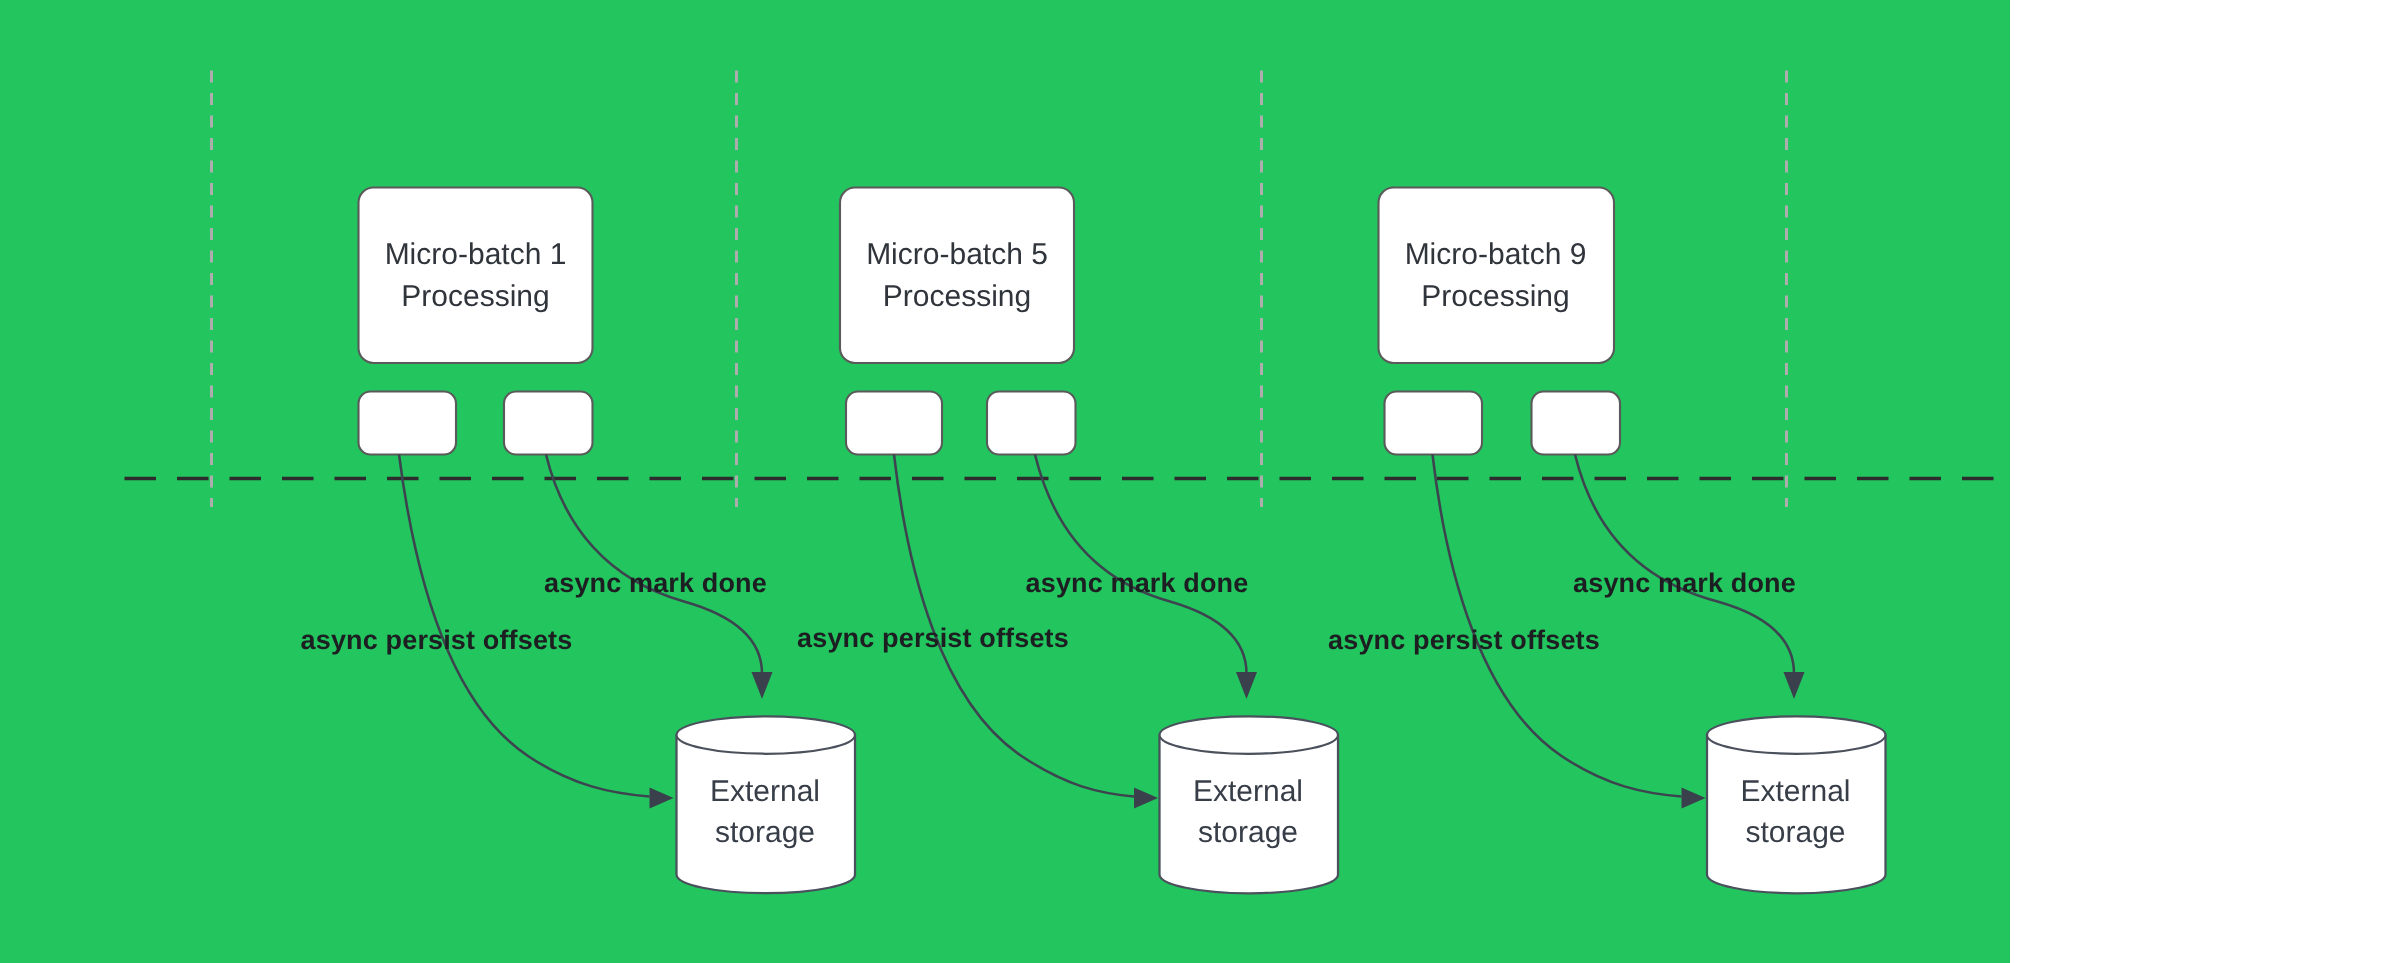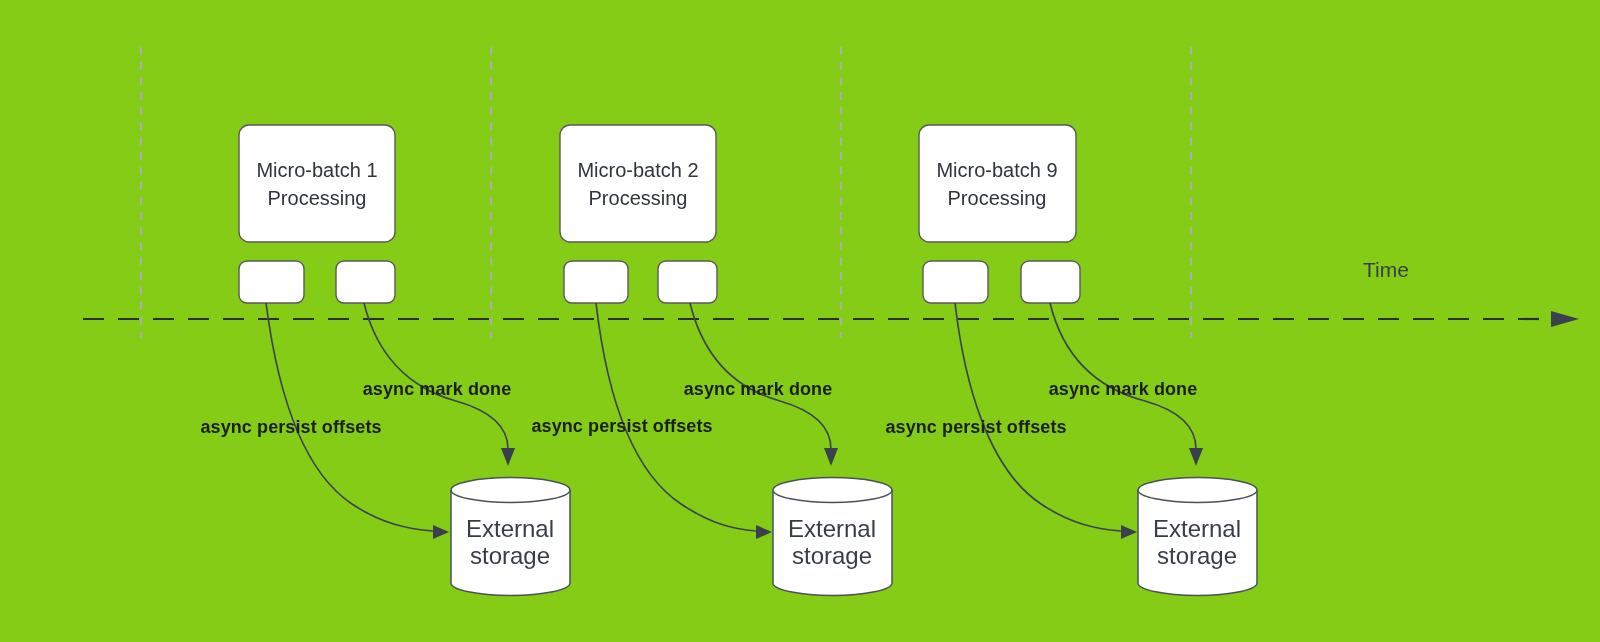--- a/index.html
+++ b/index.html
@@ -3,23 +3,23 @@
 <meta charset="utf-8">
 <style>
   html, body {
     margin: 0;
     padding: 0;
     background: #ffffff;
     font-family: "Liberation Sans", sans-serif;
   }
   .canvas {
     position: relative;
-    width: 1600px;
+    width: 1340px;
     height: 642px;
-    background: #84cc16;
+    background: #22c55e;
     overflow: hidden;
   }
   .canvas svg {
     position: absolute;
     left: 0;
     top: 0;
   }
   .lbl {
     position: absolute;
     transform: translate(-50%, -50%);
@@ -44,21 +44,21 @@
     font-size: 18px;
     font-weight: bold;
     color: #1d1e21;
     letter-spacing: 0.1px;
   }
   .storage-label {
     position: absolute;
     transform: translate(-50%, -50%);
     width: 112px;
     text-align: center;
-    font-size: 24px;
+    font-size: 20px;
     line-height: 27px;
     color: #383e48;
     white-space: normal;
   }
   .time-label {
     font-size: 21px;
     color: #383e48;
   }
 </style>
 </head>
@@ -137,21 +137,21 @@
       <div>Micro-batch 1</div>
       <div>Processing</div>
     </div>
   </div>
   <div class="lbl async-label" style="left:291px; top:427px;">async persist offsets</div>
   <div class="lbl async-label" style="left:437px; top:389px;">async mark done</div>
   <div class="storage-label" style="left:510px; top:542px;">External storage</div>
 
   <div class="batch-box-text batch-label" style="left:560px; top:125px;">
     <div>
-      <div>Micro-batch 2</div>
+      <div>Micro-batch 5</div>
       <div>Processing</div>
     </div>
   </div>
   <div class="lbl async-label" style="left:622px; top:426px;">async persist offsets</div>
   <div class="lbl async-label" style="left:758px; top:389px;">async mark done</div>
   <div class="storage-label" style="left:832px; top:542px;">External storage</div>
 
   <div class="batch-box-text batch-label" style="left:919px; top:125px;">
     <div>
       <div>Micro-batch 9</div>

